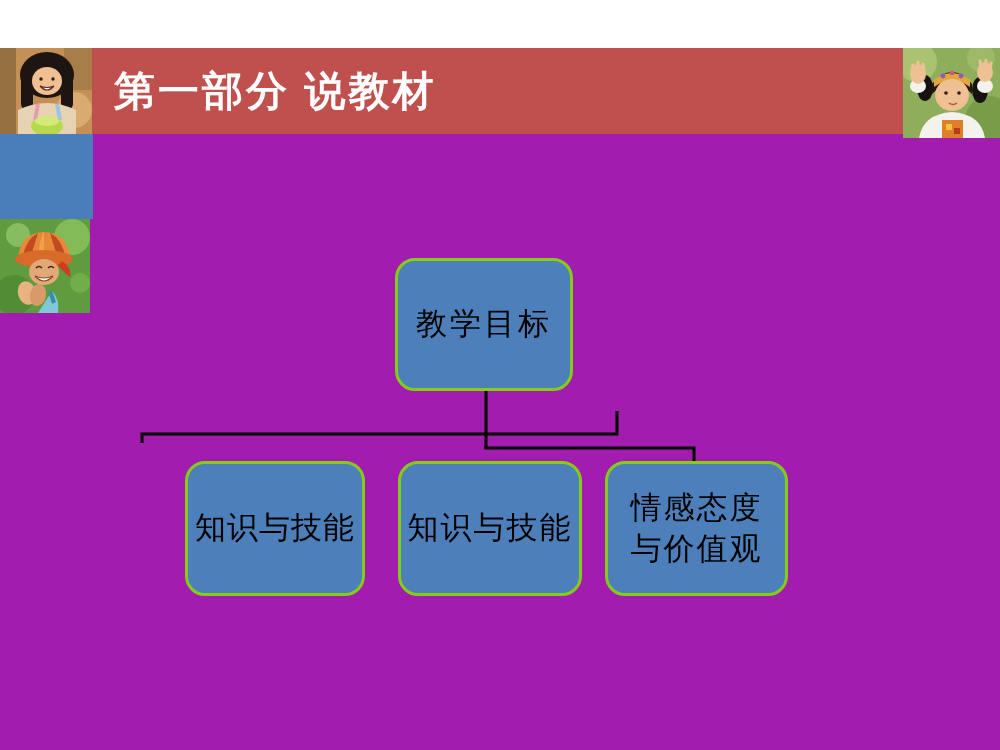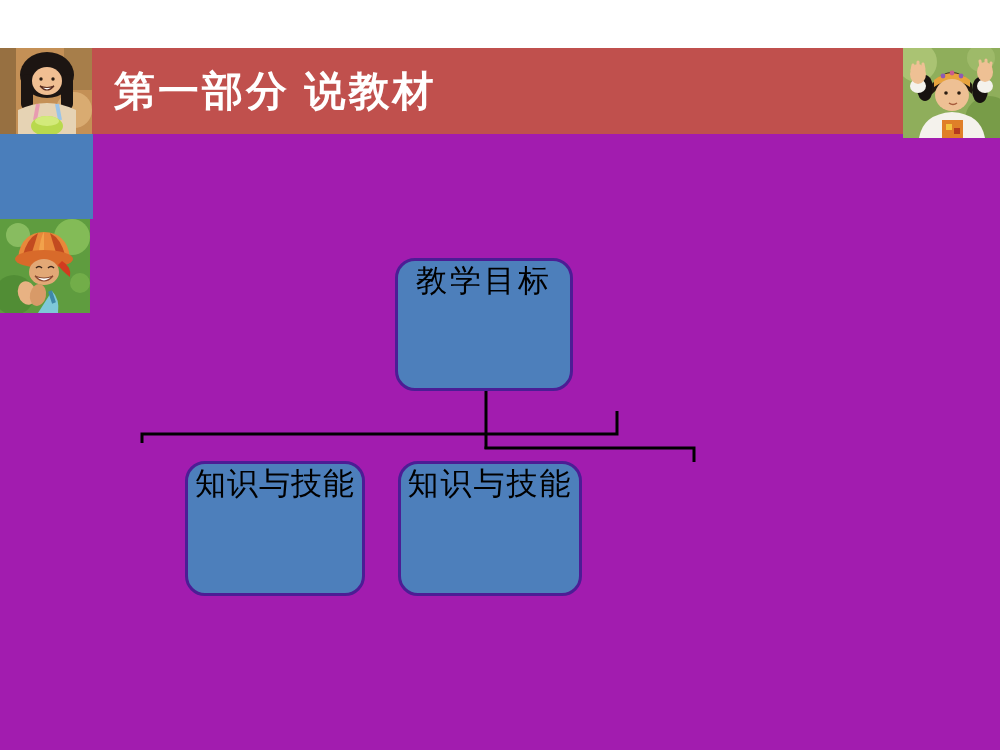--- a/index.html
+++ b/index.html
@@ -52,24 +52,25 @@
   
   .connectors {
     position: absolute;
     left: 0; top: 0;
     width: 1000px; height: 750px;
     pointer-events: none;
   }
   .node {
     position: absolute;
     background: #4d7fbb;
-    border: 3px solid #4c1d95;
+    border: 3px solid #84cc16;
     border-radius: 20px;
     box-sizing: border-box;
     display: flex;
+    align-items: center;
     justify-content: center;
     text-align: center;
     color: #000000;
     font-family: "Liberation Serif", "DejaVu Serif", serif;
   }
   .node-label {
     white-space: pre-line;
     line-height: 1.3;
   }
   .node-root { left: 395px; top: 210px; width: 178px; height: 133px; font-size: 31px; letter-spacing: 3px; }
@@ -177,14 +178,18 @@
 
   <div class="node node-root">
     <span class="node-label">教学目标</span>
   </div>
   <div class="node node-c1">
     <span class="node-label">知识与技能</span>
   </div>
   <div class="node node-c2">
     <span class="node-label">知识与技能</span>
   </div>
+  <div class="node node-c3">
+    <span class="node-label">情感态度
+与价值观</span>
+  </div>
 
 </div>
 
 </body></html>

